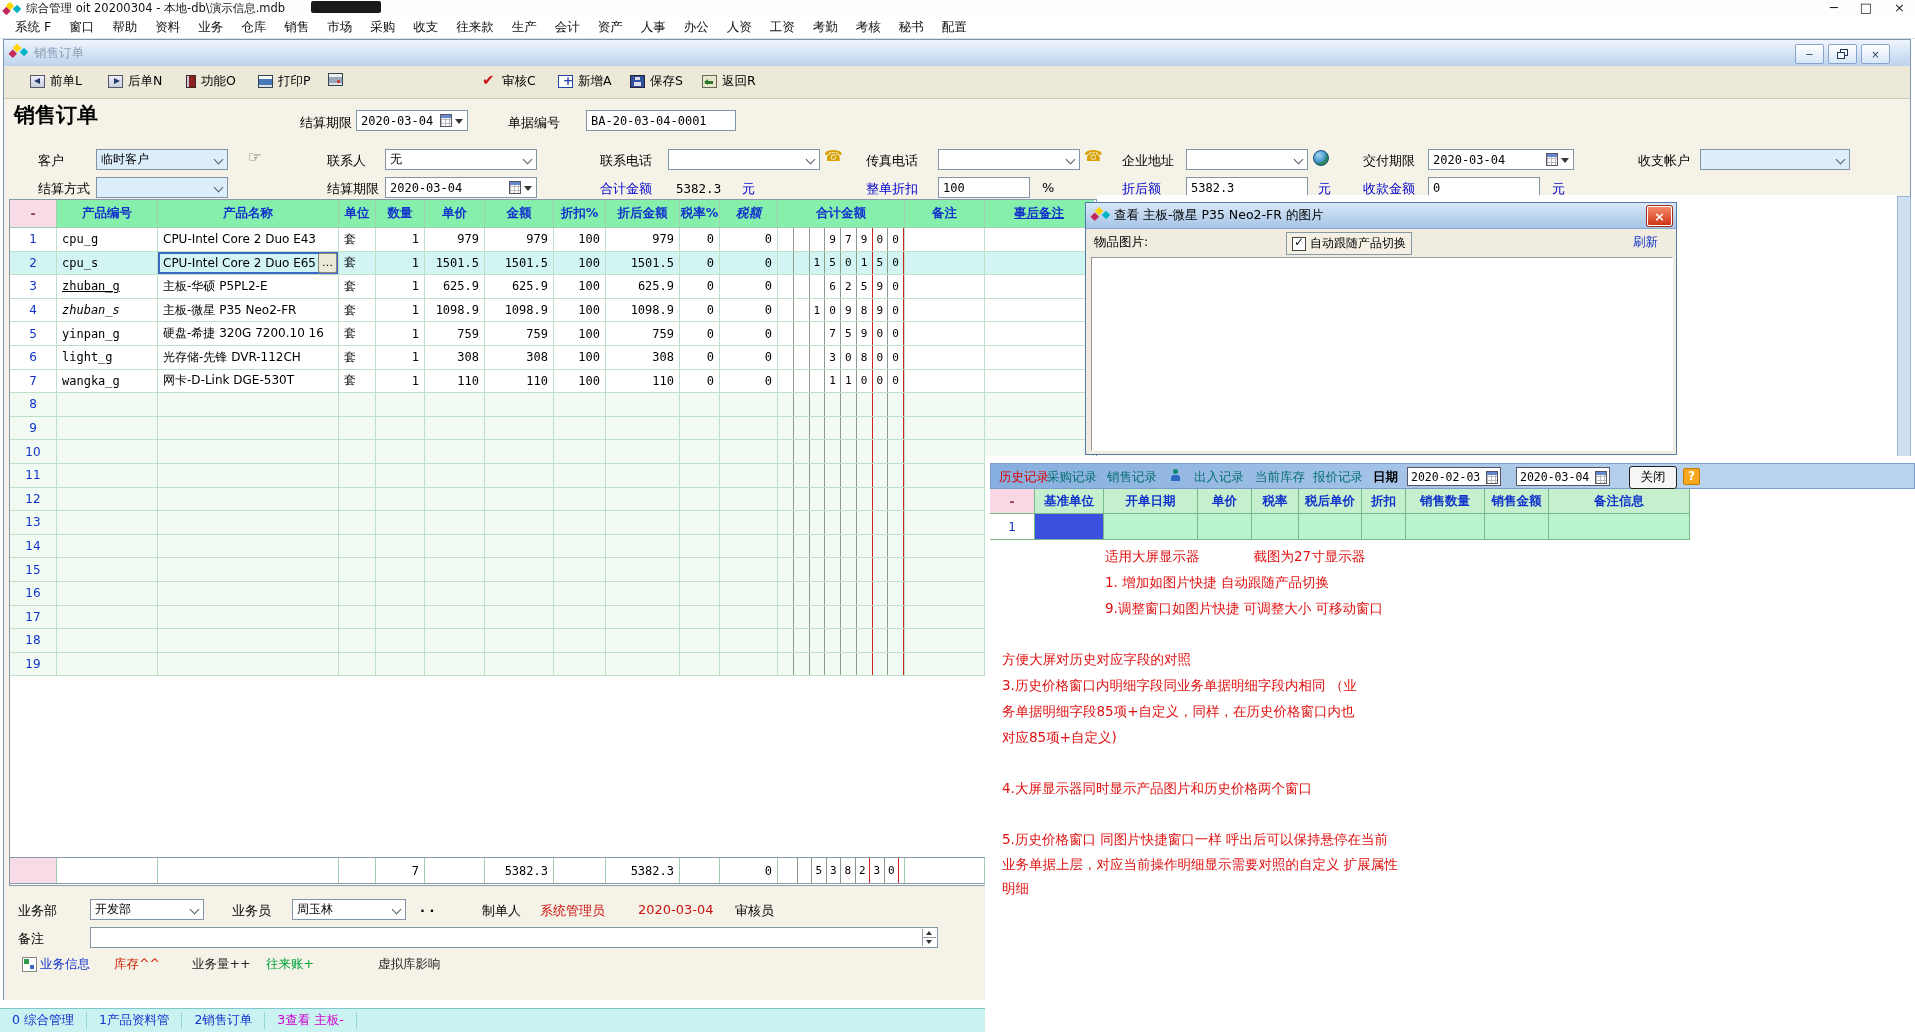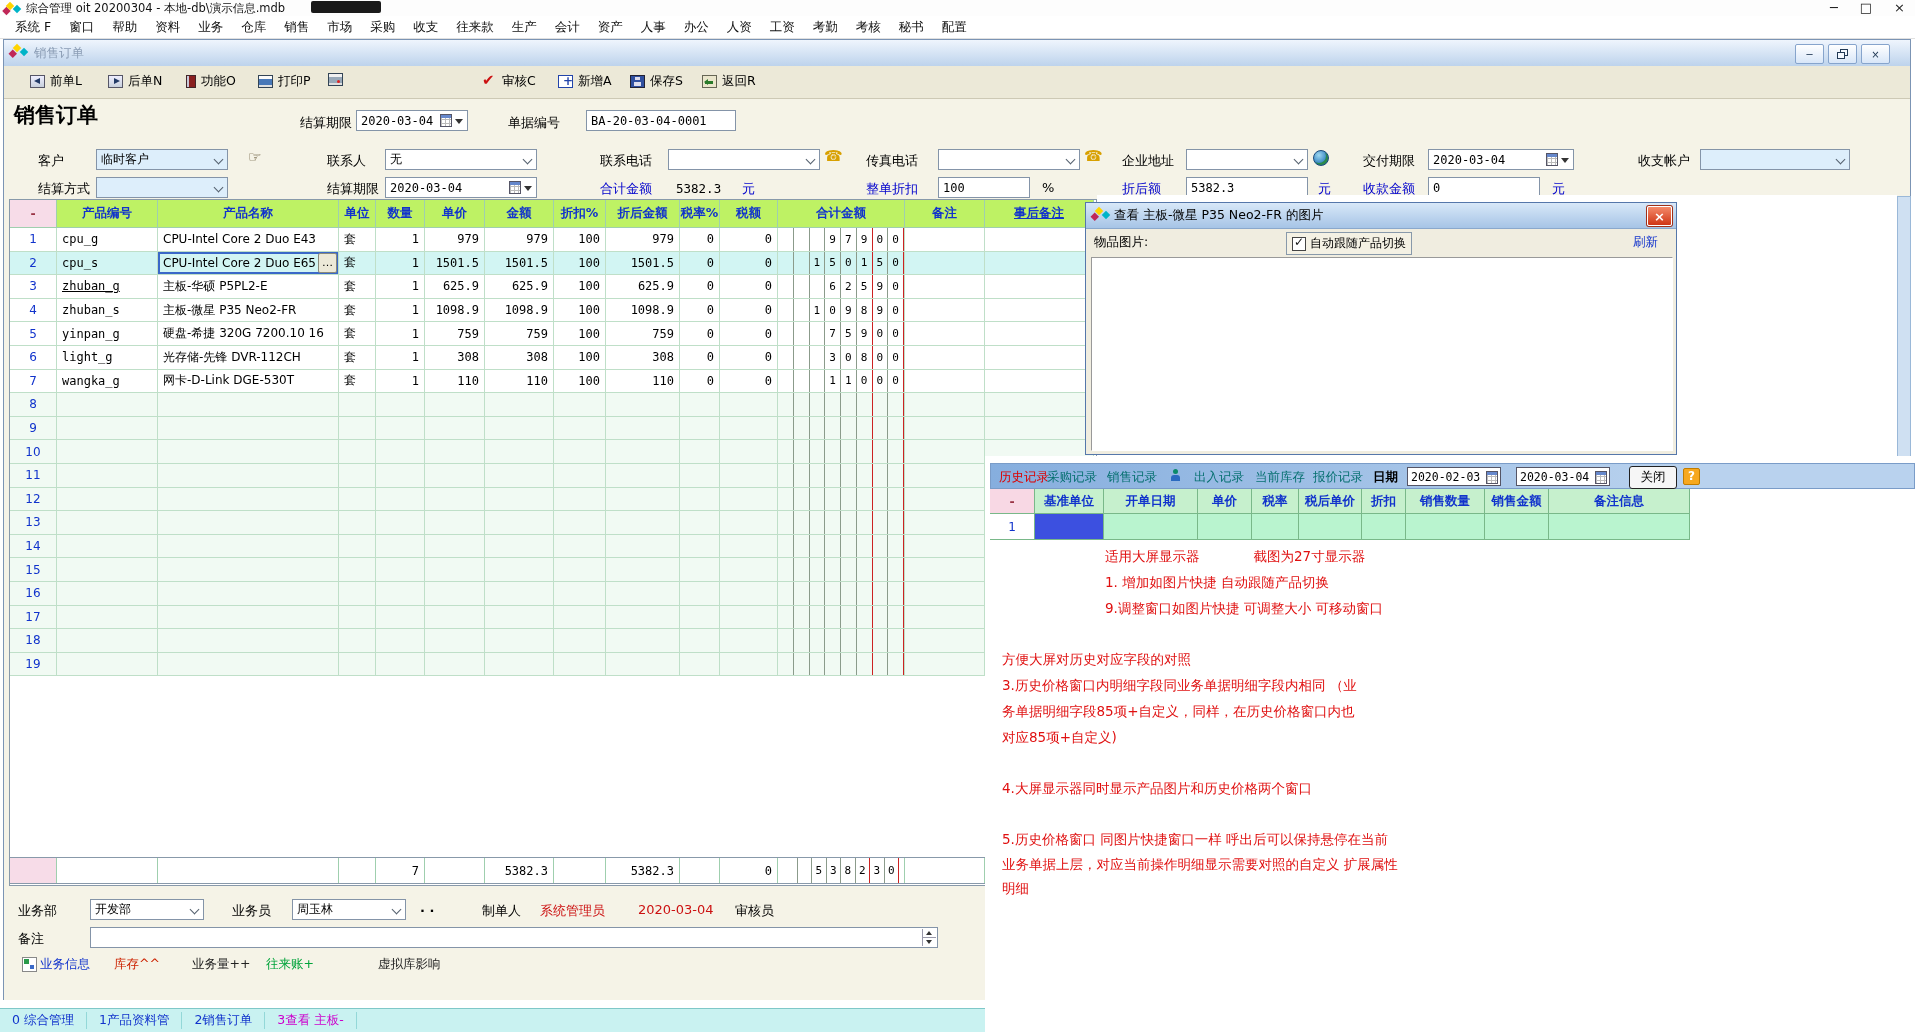--- a/index.html
+++ b/index.html
@@ -64,21 +64,21 @@
        linear-gradient(#6688cc 0 3px,transparent 3px),
        repeating-linear-gradient(90deg,#bbb 0 1px,transparent 1px 4px),
        repeating-linear-gradient(#bbb 0 1px,transparent 1px 4px),#fff;}
   .phone-ico{position:absolute;font-size:15px;color:#d8a000;line-height:1;}
   .hand-ico{position:absolute;font-size:15px;color:#554422;line-height:1;}
   .globe-ico{position:absolute;width:14px;height:14px;border-radius:50%;border:1px solid #1a4a7a;background:radial-gradient(circle at 35% 30%,#9fd8f0,#2f7fc0 65%,#1a5a90);box-shadow:inset -2px -2px 0 #2a8a4a;}
   
   #gridcanvas{position:absolute;left:9px;top:199px;width:1088px;height:687px;background:#fff;border:1px solid #8899aa;box-sizing:border-box;z-index:1;}
   #gridwhite{position:absolute;left:1097px;top:195px;width:800px;height:262px;background:#fff;z-index:1;}
   #ghead{display:flex;height:28px;}
-  .gh{box-sizing:border-box;border-right:1px solid #9fcfae;border-bottom:1px solid #9fcfae;background:#bef264;color:#1133cc;font-weight:bold;font-size:12.5px;display:flex;align-items:center;justify-content:center;overflow:hidden;}
+  .gh{box-sizing:border-box;border-right:1px solid #9fcfae;border-bottom:1px solid #9fcfae;background:#86efac;color:#1133cc;font-weight:bold;font-size:12.5px;display:flex;align-items:center;justify-content:center;overflow:hidden;}
   .gh0{background:#f7dce8;color:#993344;}
   .grow{display:flex;height:23.6px;}
   .grow.alt .gc{background:#f1faf3;}
   .grow.sel .gc{background:#d2f5f3;}
   .gc{box-sizing:border-box;border-right:1px solid #bfdfc8;border-bottom:1px solid #bfdfc8;font-size:12px;display:flex;align-items:center;padding:0 5px;overflow:hidden;position:relative;background:#fff;}
   .gc-num{justify-content:center;color:#1133cc;padding:0;}
   .mono{font-family:"DejaVu Sans Mono","Liberation Mono",monospace;}
   .r{justify-content:flex-end;}
   .gc-total{padding:0;}
   .dg{display:flex;width:100%;height:100%;border-right:1px solid #cc2222;box-sizing:border-box;}
@@ -332,21 +332,21 @@
         <div class="gh gh0" style="width: 47px;">-</div>
         <div class="gh" style="width: 101px;">产品编号</div>
         <div class="gh" style="width: 181px;">产品名称</div>
         <div class="gh" style="width: 37px;">单位</div>
         <div class="gh" style="width: 49px;">数量</div>
         <div class="gh" style="width: 60px;">单价</div>
         <div class="gh" style="width: 69px;">金额</div>
         <div class="gh" style="width: 52px;">折扣%</div>
         <div class="gh" style="width: 74px;">折后金额</div>
         <div class="gh" style="width: 40px;">税率%</div>
-        <div class="gh" style="width: 58px;">税额</div>
+        <div class="gh" style="width: 58px; font-style: italic;">税额</div>
         <div class="gh" style="width: 127px;">合计金额</div>
         <div class="gh" style="width: 80px;">备注</div>
         <div class="gh" style="width: 109px; text-decoration: underline;">事后备注</div>
       </div>
     <div id="gbody">
         <div class="grow">
           <div class="gc gc-num" style="width: 47px;">1</div>
           <div class="gc gc-code mono" style="width: 101px;">cpu_g</div>
           <div class="gc gc-name" style="width: 181px;">CPU-Intel Core 2 Duo E43</div>
           <div class="gc gc-unit" style="width: 37px;">套</div>
@@ -421,21 +421,21 @@
               <i>5</i>
               <i class="red">9</i>
               <i>0</i>
             </div>
           </div>
           <div class="gc gc-remark" style="width: 80px;"></div>
           <div class="gc gc-post" style="width: 109px;"></div>
         </div>
         <div class="grow">
           <div class="gc gc-num" style="width: 47px;">4</div>
-          <div class="gc gc-code mono" style="width: 101px;">zhuban_s</div>
+          <div class="gc gc-code mono" style="width: 101px; font-style: italic;">zhuban_s</div>
           <div class="gc gc-name" style="width: 181px;">主板-微星 P35 Neo2-FR</div>
           <div class="gc gc-unit" style="width: 37px;">套</div>
           <div class="gc gc-qty r mono" style="width: 49px;">1</div>
           <div class="gc gc-price r mono" style="width: 60px;">1098.9</div>
           <div class="gc gc-amount r mono" style="width: 69px;">1098.9</div>
           <div class="gc gc-disc r mono" style="width: 52px;">100</div>
           <div class="gc gc-discounted r mono" style="width: 74px;">1098.9</div>
           <div class="gc gc-taxrate r mono" style="width: 40px;">0</div>
           <div class="gc gc-tax r mono" style="width: 58px;">0</div>
           <div class="gc gc-total" style="width: 127px;">

